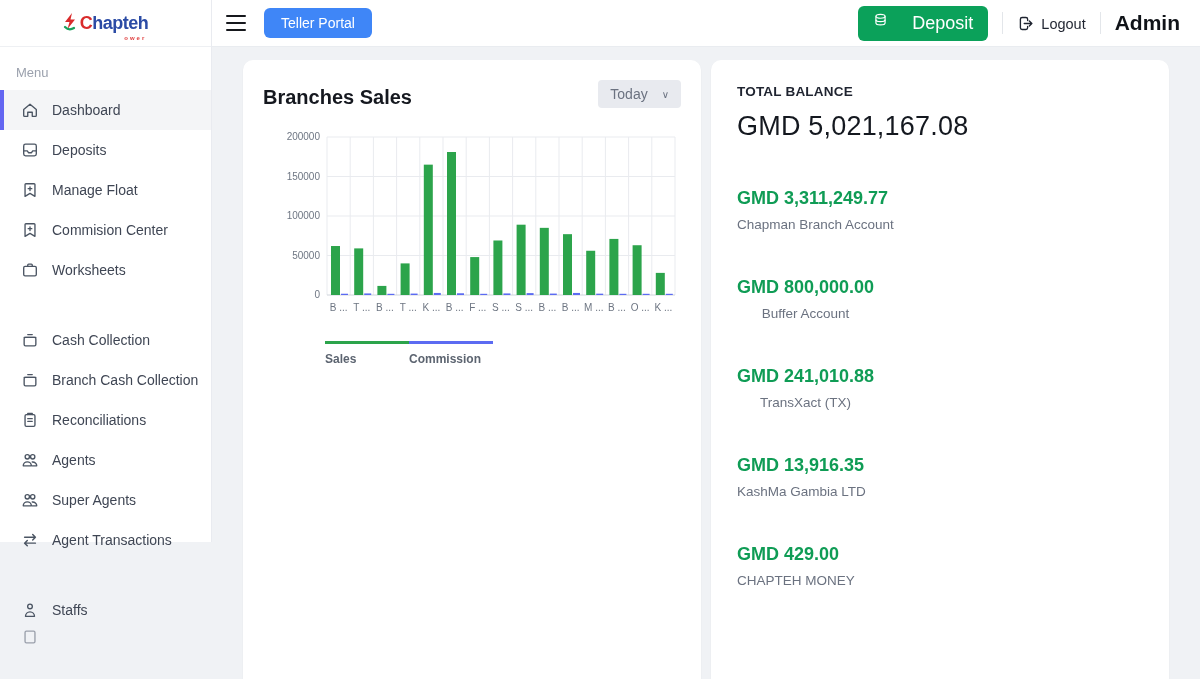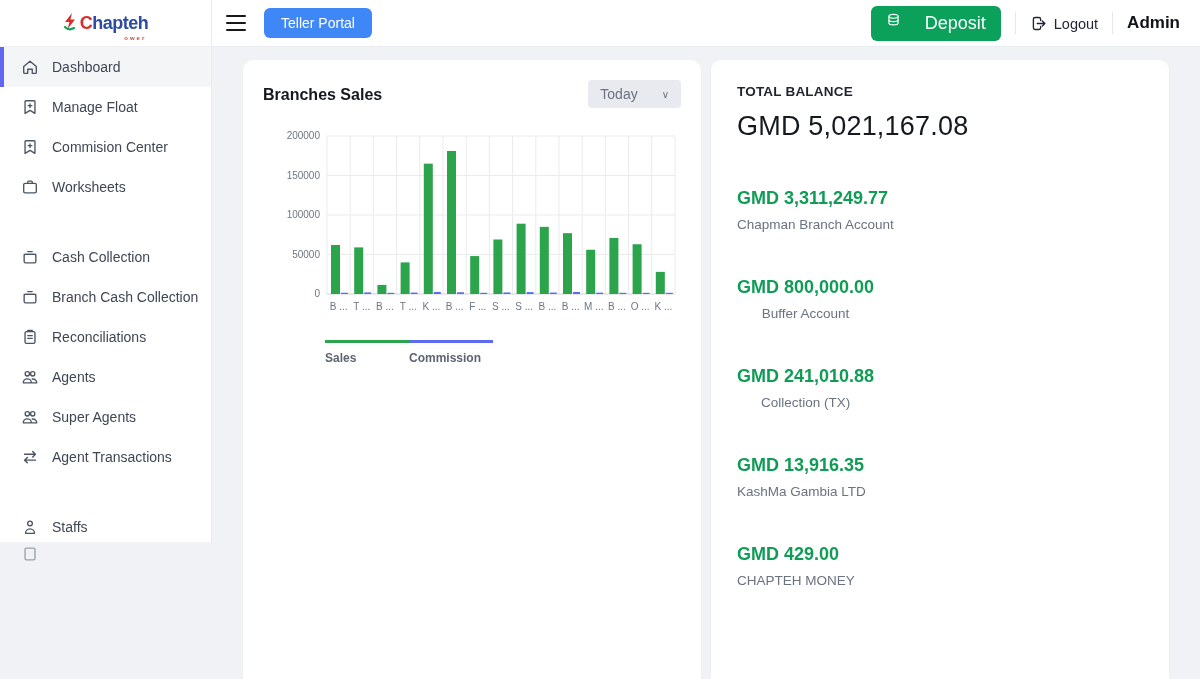--- a/index.html
+++ b/index.html
@@ -37,33 +37,33 @@
   .btn-portal { background:#3f86f7; color:#fff; border:none; border-radius:6px;
                 font-size:14px; padding:7px 17px; cursor:pointer;
                 font-family:"Liberation Sans",sans-serif; }
   .topbar-right { margin-left:auto; display:flex; align-items:center; gap:14px; }
   .btn-deposit { background:#0ba15a; color:#fff; border:none; border-radius:6px;
                  font-size:18px; padding:7px 15px; cursor:pointer; display:flex;
                  gap:24px; font-family:"Liberation Sans",sans-serif; }
   .vdiv { width:1px; height:22px; background:#e3e6ea; }
   .logout { display:flex; align-items:flex-end; gap:7px; font-size:14.5px;
             color:#1f2430; cursor:pointer; }
-  .admin { font-size:17px; font-weight:bold; color:#101318; }
+  .admin { font-size:21px; font-weight:bold; color:#101318; }
 
   
   .main { position:absolute; left:212px; top:47px; width:988px; height:632px;
           background:#f0f2f5; padding:13px 31px 0 31px; display:flex; gap:10px; }
   .card { background:#ffffff; border-radius:10px; box-shadow:0 1px 2px rgba(20,30,50,0.05);
           height:660px; }
   .chart-card { width:458px; padding:20px; }
   .chart-head { display:flex; align-items:flex-start; justify-content:space-between; }
-  .chart-title { font-size:16px; font-weight:bold; color:#15181f; padding-top:6px; }
+  .chart-title { font-size:20px; font-weight:bold; color:#15181f; padding-top:6px; }
   .range-select { background:#e8eaef; color:#6b7280; font-size:14px;
                   padding:6px 12px; border-radius:4px; display:flex; align-items:center;
-                  gap:24px; cursor:pointer; }
+                  gap:14px; cursor:pointer; }
   .range-select .chev { font-size:10px; color:#6b7280; }
   .chart-wrap { margin-top:16px; }
   .legend { display:flex; margin-left:62px; margin-top:14px; }
   .legend-item { width:84px; cursor:pointer; }
   .legend-line { height:3px; width:100%; margin-bottom:8px; }
   .legend-label { font-size:12px; font-weight:bold; color:#5c6470; }
 
   
   .balance-card { flex:1; padding:24px 26px; }
   .bal-title { font-size:13.5px; font-weight:bold; color:#1f2430; letter-spacing:0.2px; }
@@ -85,31 +85,41 @@
         <svg width="15" height="19" viewBox="0 0 15 19">
           <path d="M9 1 L2 10 H6.5 L4.5 17 L12 7.5 H7.5 Z" fill="#d92b2b"></path>
           <path d="M2 15 q4 4 9 1" stroke="#18a05c" stroke-width="2.2" fill="none" stroke-linecap="round"></path>
         </svg>
       </span>
       <span class="brand-text">Chapteh</span>
       <span class="brand-tagline">ower</span>
     </div>
   </div>
 
+  <div class="menu-label">Menu</div>
 
   <div class="nav">
     <div class="nav-item active">
       <span class="nicon">
         <svg width="18" height="18" viewBox="0 0 20 20" fill="none" stroke="#4b5563" stroke-width="1.5" stroke-linejoin="round" stroke-linecap="round">
           <path d="M3 9.5 L10 3.5 L17 9.5 V16 a1 1 0 0 1 -1 1 H12.5 V12.5 H7.5 V17 H4 a1 1 0 0 1 -1 -1 Z"></path>
         </svg>
       </span>
       <span>Dashboard</span>
     </div>
 
+    <div class="nav-item">
+      <span class="nicon">
+        <svg width="18" height="18" viewBox="0 0 20 20" fill="none" stroke="#4b5563" stroke-width="1.5" stroke-linejoin="round" stroke-linecap="round">
+          <rect x="3" y="3.5" width="14" height="13" rx="2"></rect>
+          <path d="M3 11 h4 l1.3 2 h3.4 L13 11 h4"></path>
+        </svg>
+      </span>
+      <span>Deposits</span>
+    </div>
 
 
     <div class="nav-item">
       <span class="nicon">
         <svg width="18" height="18" viewBox="0 0 20 20" fill="none" stroke="#4b5563" stroke-width="1.5" stroke-linejoin="round" stroke-linecap="round">
           <path d="M5.5 3 h9 a1 1 0 0 1 1 1 v13 l-5.5 -3.2 L4.5 17 V4 a1 1 0 0 1 1 -1 Z"></path>
           <path d="M10 6.5 v4 M8 8.5 h4"></path>
         </svg>
       </span>
       <span>Manage Float</span>
@@ -366,21 +376,21 @@
       <div class="acct-row">
         <div class="acct">
           <div class="amount">GMD 800,000.00</div>
           <div class="label">Buffer Account</div>
         </div>
       </div>
 
       <div class="acct-row">
         <div class="acct">
           <div class="amount">GMD 241,010.88</div>
-          <div class="label">Collection (TX)</div>
+          <div class="label">TransXact (TX)</div>
         </div>
       </div>
 
       <div class="acct-row">
         <div class="acct">
           <div class="amount">GMD 13,916.35</div>
           <div class="label">KashMa Gambia LTD</div>
         </div>
       </div>
 

